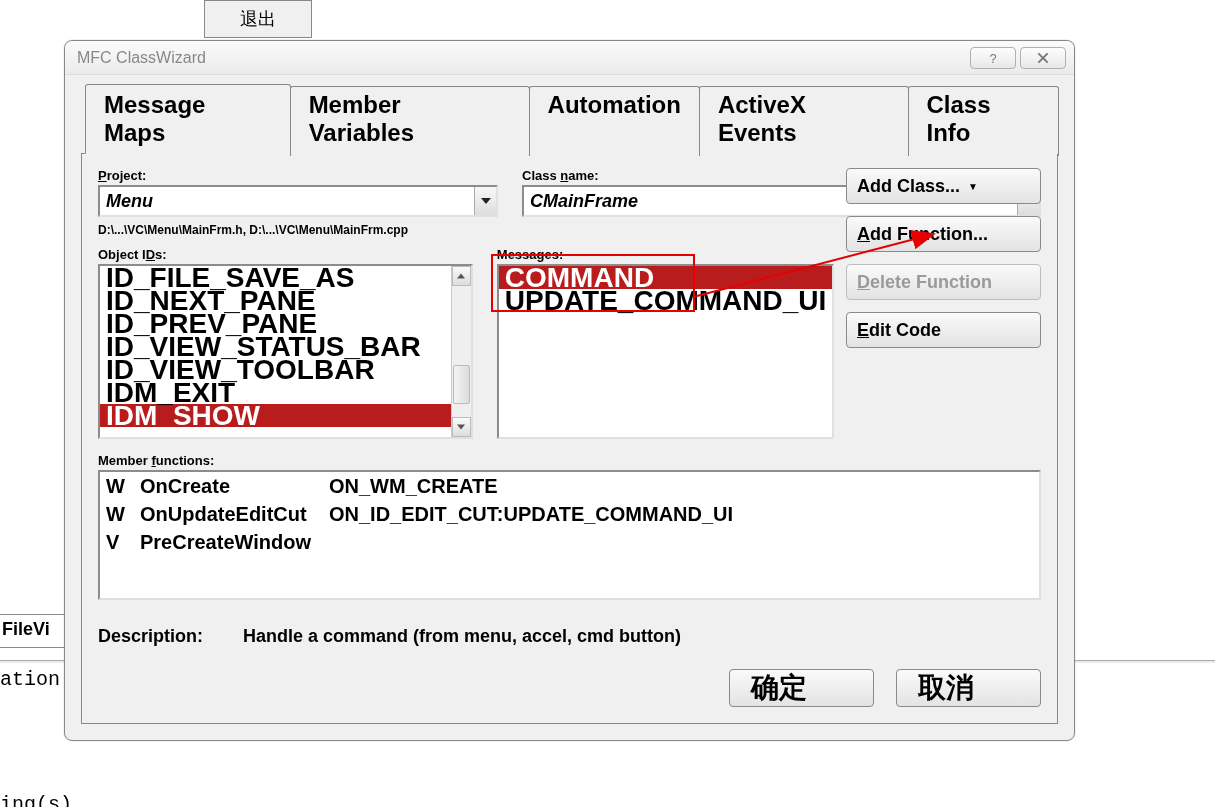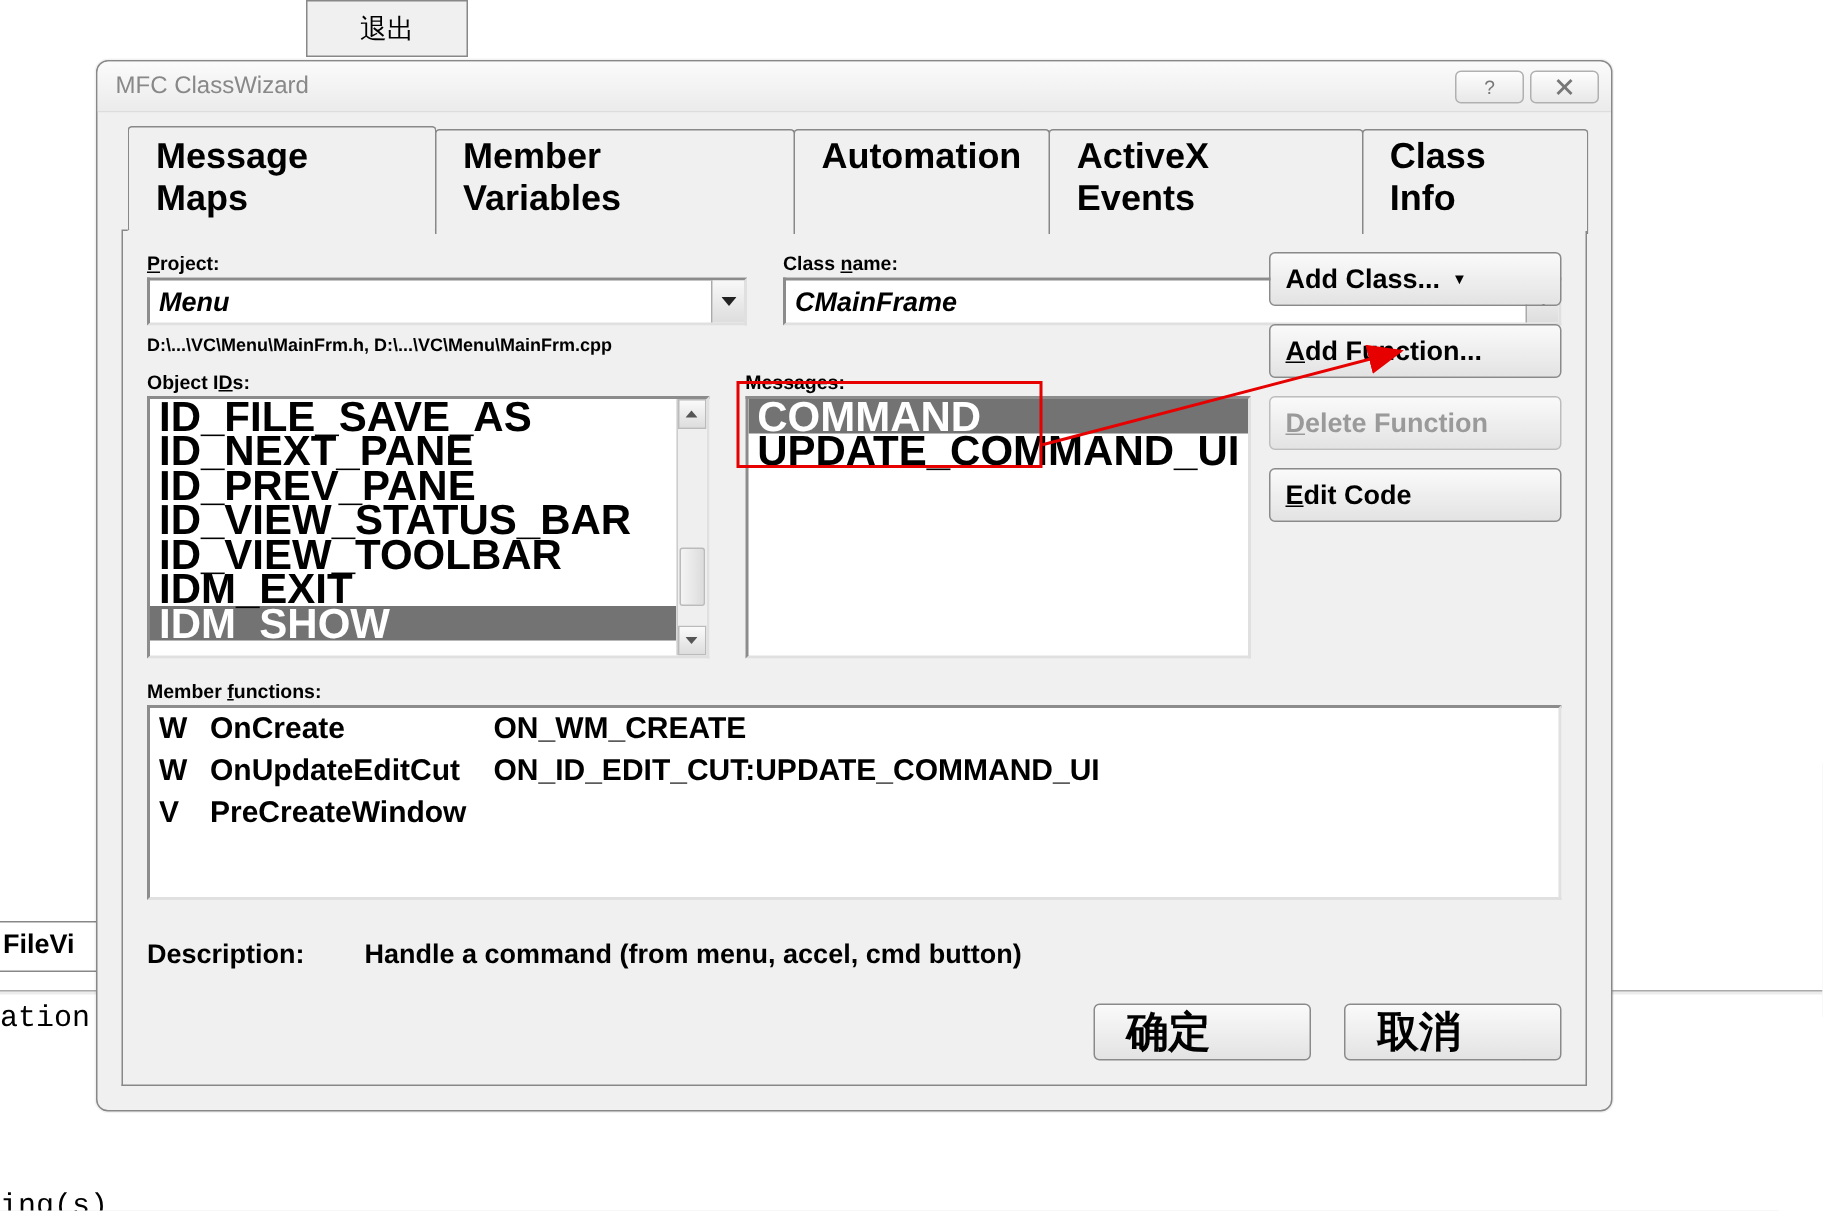--- a/index.html
+++ b/index.html
@@ -183,21 +183,21 @@
   .listitem {
     padding: 0 6px;
     font-family: "Arial", sans-serif;
     font-weight: bold;
     font-size: 28px;
     line-height: 23px;
     white-space: nowrap;
     cursor: default;
   }
   .listitem.selected {
-    background: #737373;
+    background: #b91c1c;
     color: #fff;
   }
 
   #object-ids { height: 175px; display:flex; }
   #object-ids .listbox-inner { flex:1; }
   #object-ids .vscroll {
     width: 20px;
     background: #f0f0f0;
     border-left: 1px solid #ccc;
     display:flex; flex-direction:column;

